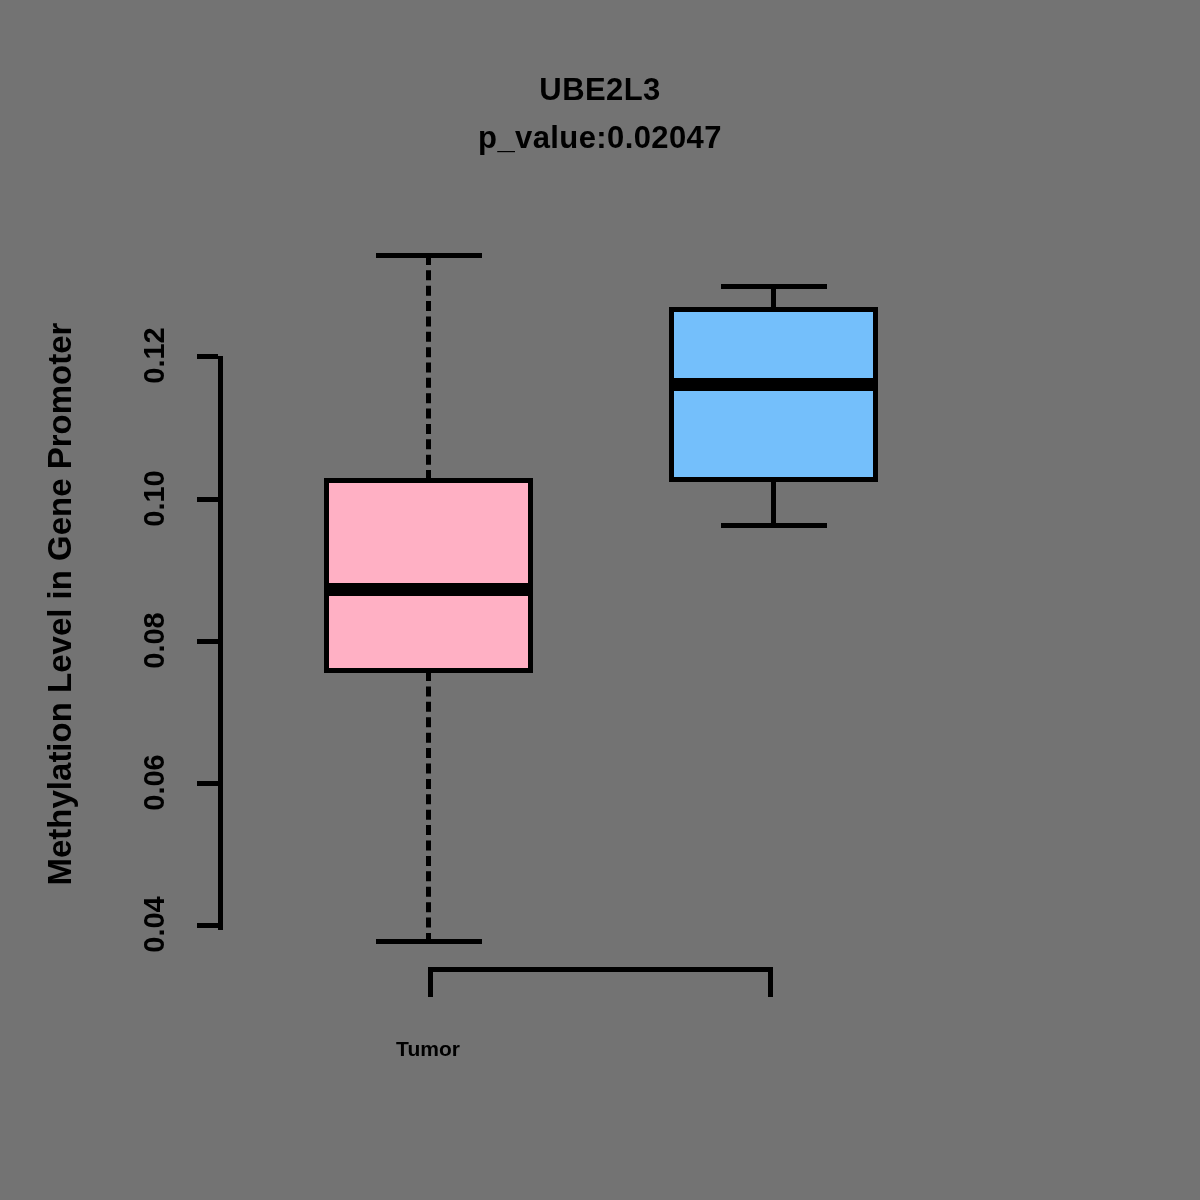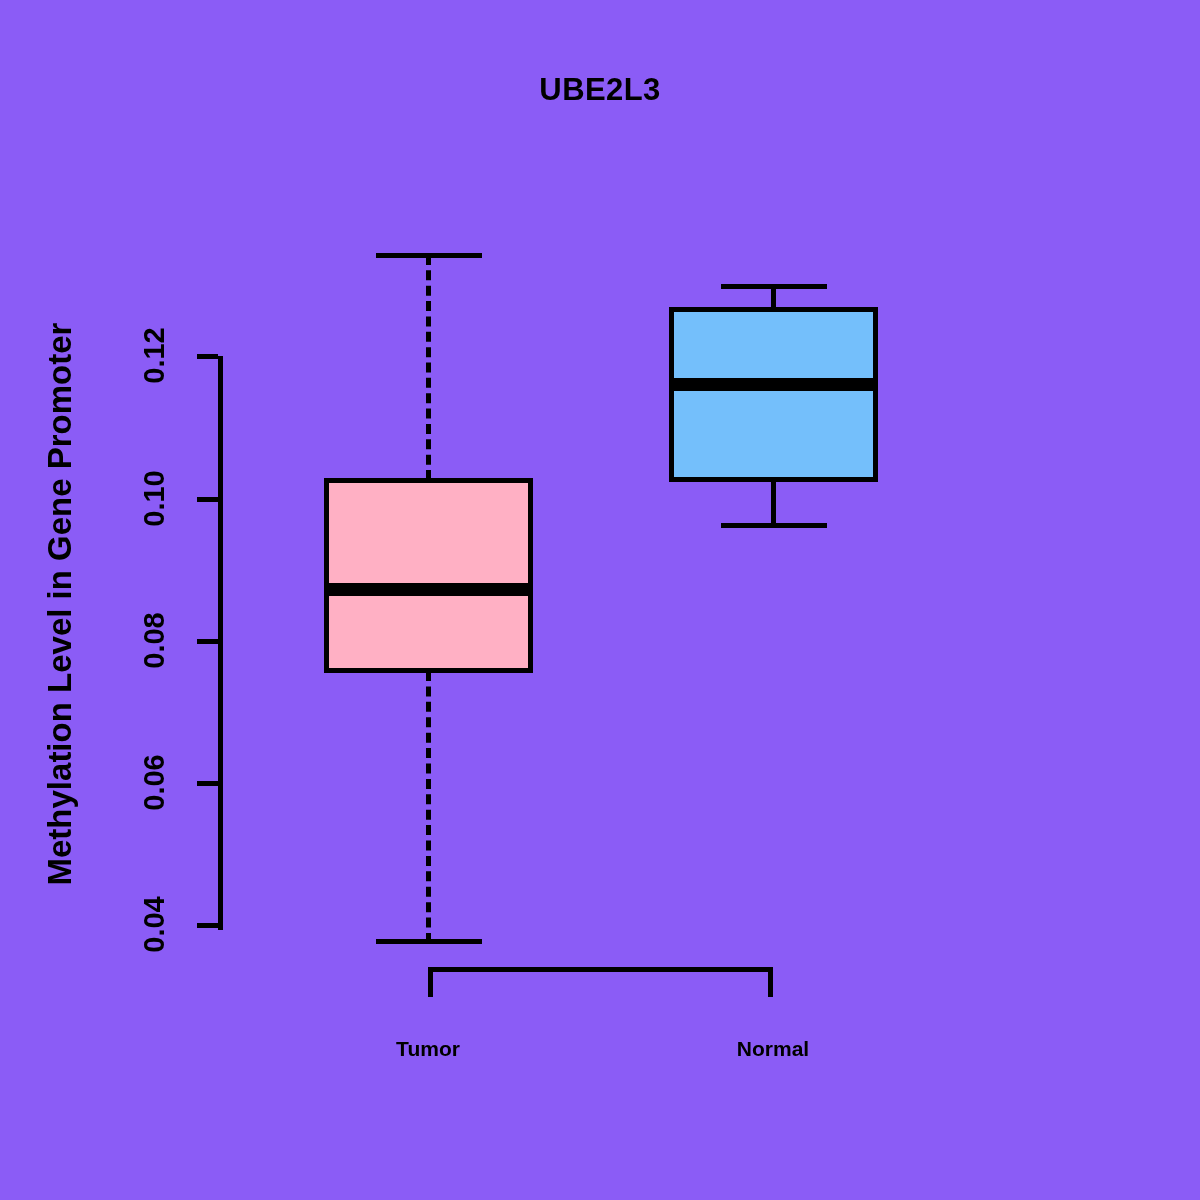--- a/index.html
+++ b/index.html
@@ -10,21 +10,21 @@
   body {
     width: 1200px;
     height: 1200px;
     font-family: "Liberation Sans", sans-serif;
     overflow: hidden;
   }
   #plot-root {
     position: relative;
     width: 1200px;
     height: 1200px;
-    background: #8b5cf6;
+    background: #737373;
   }
   .abs { position: absolute; }
 
   
   #title-main {
     left: 0; top: 72px;
     width: 1200px;
     text-align: center;
     font-size: 31px;
     font-weight: bold;
@@ -113,20 +113,21 @@
     height: 5px;
     background: #000000;
   }
 </style>
 </head>
 <body>
 
 <div id="plot-root">
 
   <div class="abs" id="title-main">UBE2L3</div>
+  <div class="abs" id="title-sub">p_value:0.02047</div>
 
   <div class="abs" id="ylabel">Methylation Level in Gene Promoter</div>
 
   <div class="abs axis-line-v" style="left:218px; top:356px; height:574px;"></div>
 
   <div class="abs tick-h" style="left:197px; top:923px;"></div>
   <div class="abs ytick-label" style="left:104px; top:908px; width:100px;">0.04</div>
 
   <div class="abs tick-h" style="left:197px; top:781px;"></div>
   <div class="abs ytick-label" style="left:104px; top:766px; width:100px;">0.06</div>
@@ -162,15 +163,14 @@
 
   <div class="abs whisker-solid" style="left:771px; top:480px; height:45px;"></div>
 
   <div class="abs whisker-cap" style="left:721px; top:523px; width:106px;"></div>
 
   <div class="abs axis-line-h" style="left:428px; top:967px; width:345px;"></div>
   <div class="abs xtick-v" style="left:428px; top:967px;"></div>
   <div class="abs xtick-v" style="left:768px; top:967px;"></div>
 
   <div class="abs xtick-label" style="left:328px; top:1037px; width:200px;">Tumor</div>
-  <div class="abs xtick-label" style="left:673px; top:1037px; width:200px;">Normal</div>
 
 </div>
 
 </body></html>

